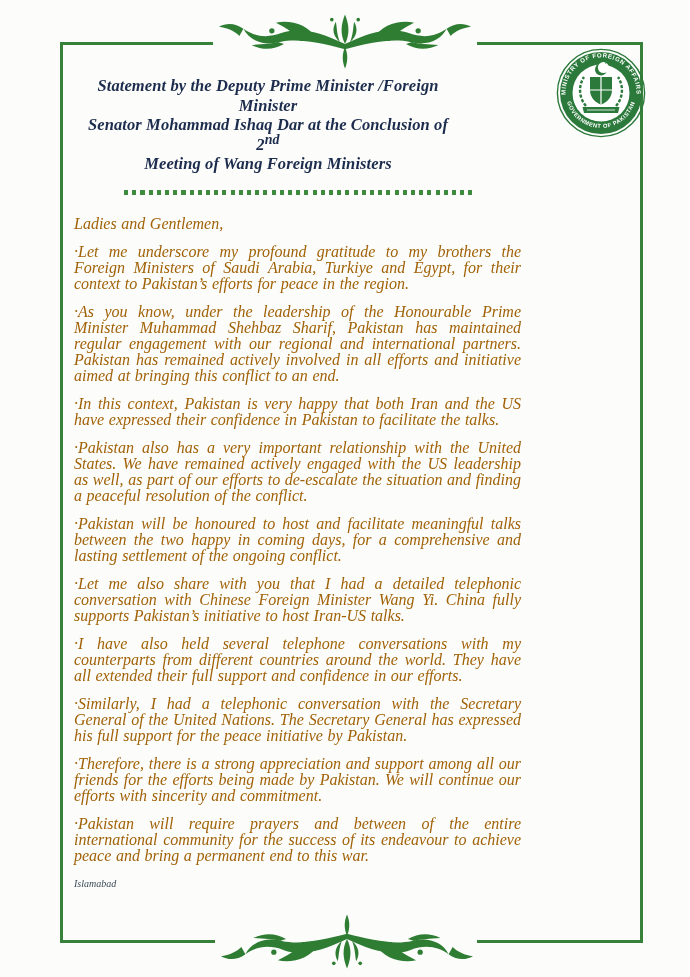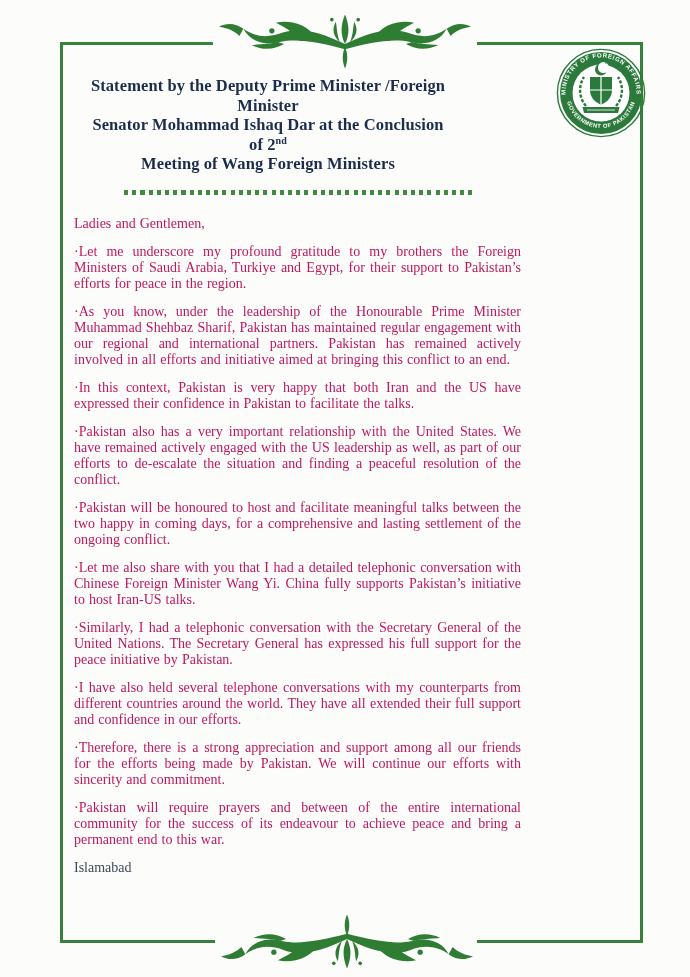--- a/index.html
+++ b/index.html
@@ -58,61 +58,62 @@
     z-index: 4;
   }
   .seal svg { display: block; width: 100%; height: 100%; }
 
   .content {
     position: absolute;
     left: 63px;
     top: 45px;
     width: 474px;
     z-index: 2;
+    font-style: italic;
   }
   .title-block {
     margin-top: 31px;
     padding: 0 88px 0 24px;
     text-align: center;
     color: #1c2c4d;
     font-weight: bold;
     font-size: 16.5px;
     line-height: 19.5px;
     letter-spacing: 0.1px;
   }
   .title-block sup {
-    font-size: 10px;
+    font-size: 14px;
     line-height: 0;
     vertical-align: super;
     font-weight: bold;
   }
   .dotted-sep {
     margin: 16px auto 0 auto;
     width: 352px;
     height: 5px;
     background-image: repeating-linear-gradient(90deg,
       #3f8a3f 0px, #3f8a3f 4.1px,
       transparent 4.1px, transparent 8.2px);
   }
   .body-text {
     margin-top: 21px;
     padding: 0 16px 0 11px;
     text-align: justify;
-    color: #be185d;
-    font-size: 14px;
+    color: #a16207;
+    font-size: 16px;
     line-height: 16px;
     word-spacing: 0.6px;
   }
   .body-text p {
     margin: 0 0 12px 0;
   }
   .footer-block {
     padding: 0 16px 0 11px;
     color: #3c4b58;
-    font-size: 14px;
+    font-size: 10px;
     line-height: 16px;
   }
   .footer-ref {
     margin-top: 15px;
   }
 </style>
 </head>
 <body>
 
 <div class="page">
@@ -193,28 +194,28 @@
     <div class="title-block">
       <div>Statement by the Deputy Prime Minister /Foreign Minister</div>
       <div><span>Senator Mohammad Ishaq Dar at the Conclusion of 2</span><sup>nd</sup></div>
       <div>Meeting of Wang Foreign Ministers</div>
     </div>
 
     <div class="dotted-sep"></div>
 
     <div class="body-text">
       <p>Ladies and Gentlemen,</p>
-      <p>·Let me underscore my profound gratitude to my brothers the Foreign Ministers of Saudi Arabia, Turkiye and Egypt, for their support to Pakistan’s efforts for peace in the region.</p>
+      <p>·Let me underscore my profound gratitude to my brothers the Foreign Ministers of Saudi Arabia, Turkiye and Egypt, for their context to Pakistan’s efforts for peace in the region.</p>
       <p>·As you know, under the leadership of the Honourable Prime Minister Muhammad Shehbaz Sharif, Pakistan has maintained regular engagement with our regional and international partners. Pakistan has remained actively involved in all efforts and initiative aimed at bringing this conflict to an end.</p>
       <p>·In this context, Pakistan is very happy that both Iran and the US have expressed their confidence in Pakistan to facilitate the talks.</p>
       <p>·Pakistan also has a very important relationship with the United States. We have remained actively engaged with the US leadership as well, as part of our efforts to de-escalate the situation and finding a peaceful resolution of the conflict.</p>
       <p>·Pakistan will be honoured to host and facilitate meaningful talks between the two happy in coming days, for a comprehensive and lasting settlement of the ongoing conflict.</p>
       <p>·Let me also share with you that I had a detailed telephonic conversation with Chinese Foreign Minister Wang Yi. China fully supports Pakistan’s initiative to host Iran-US talks.</p>
+      <p>·I have also held several telephone conversations with my counterparts from different countries around the world. They have all extended their full support and confidence in our efforts.</p>
       <p>·Similarly, I had a telephonic conversation with the Secretary General of the United Nations. The Secretary General has expressed his full support for the peace initiative by Pakistan.</p>
-      <p>·I have also held several telephone conversations with my counterparts from different countries around the world. They have all extended their full support and confidence in our efforts.</p>
       <p>·Therefore, there is a strong appreciation and support among all our friends for the efforts being made by Pakistan. We will continue our efforts with sincerity and commitment.</p>
       <p>·Pakistan will require prayers and between of the entire international community for the success of its endeavour to achieve peace and bring a permanent end to this war.</p>
     </div>
 
     <div class="footer-block">
       <div>Islamabad</div>
     </div>
 
   </div>
 </div>

